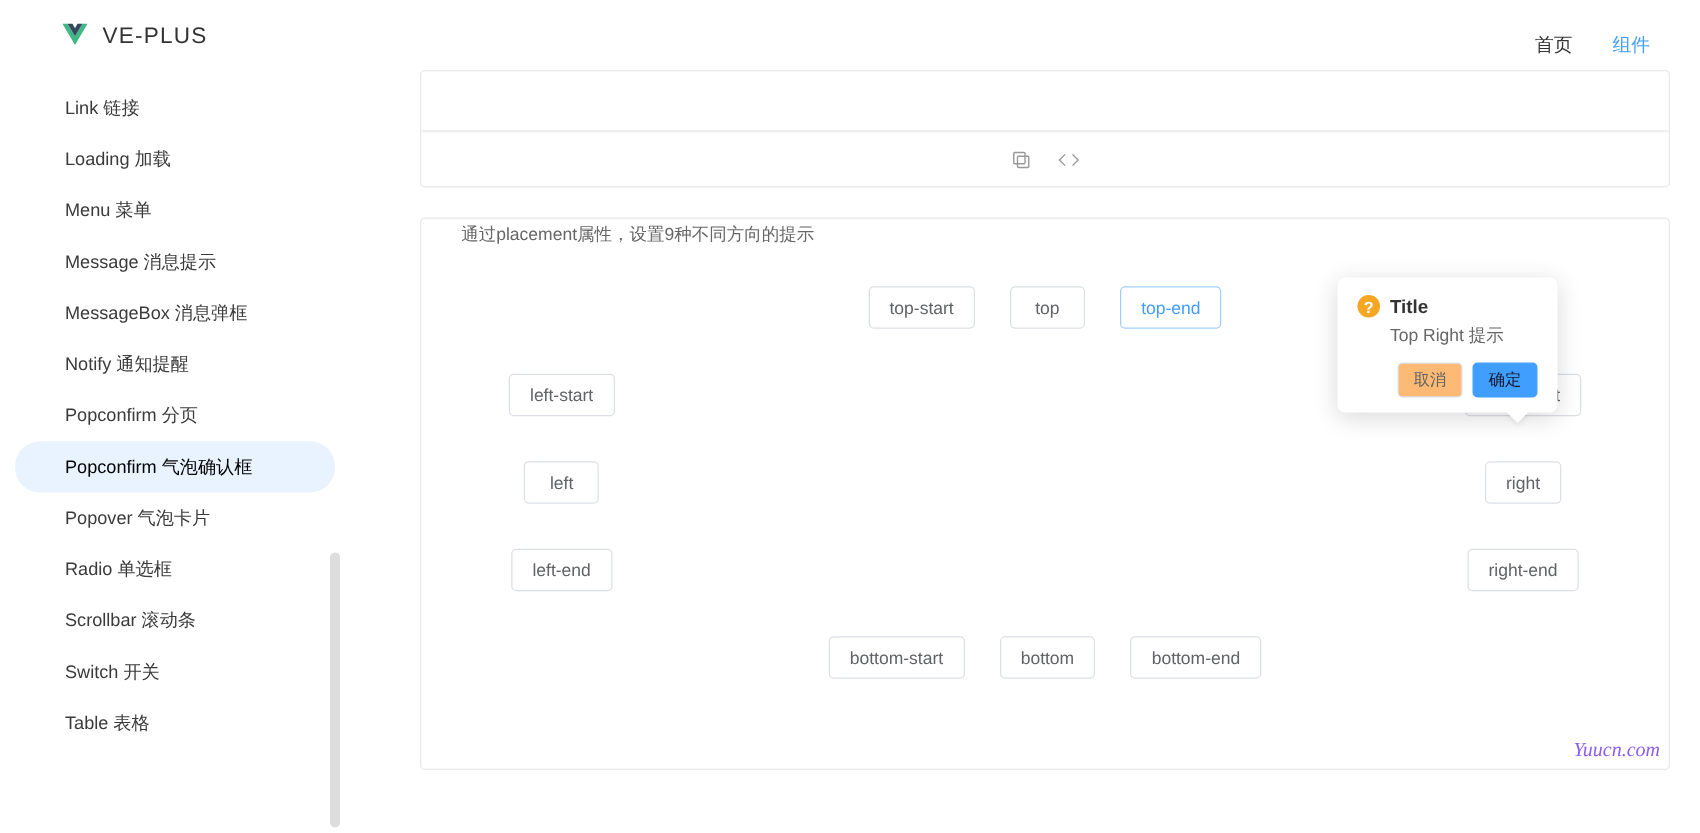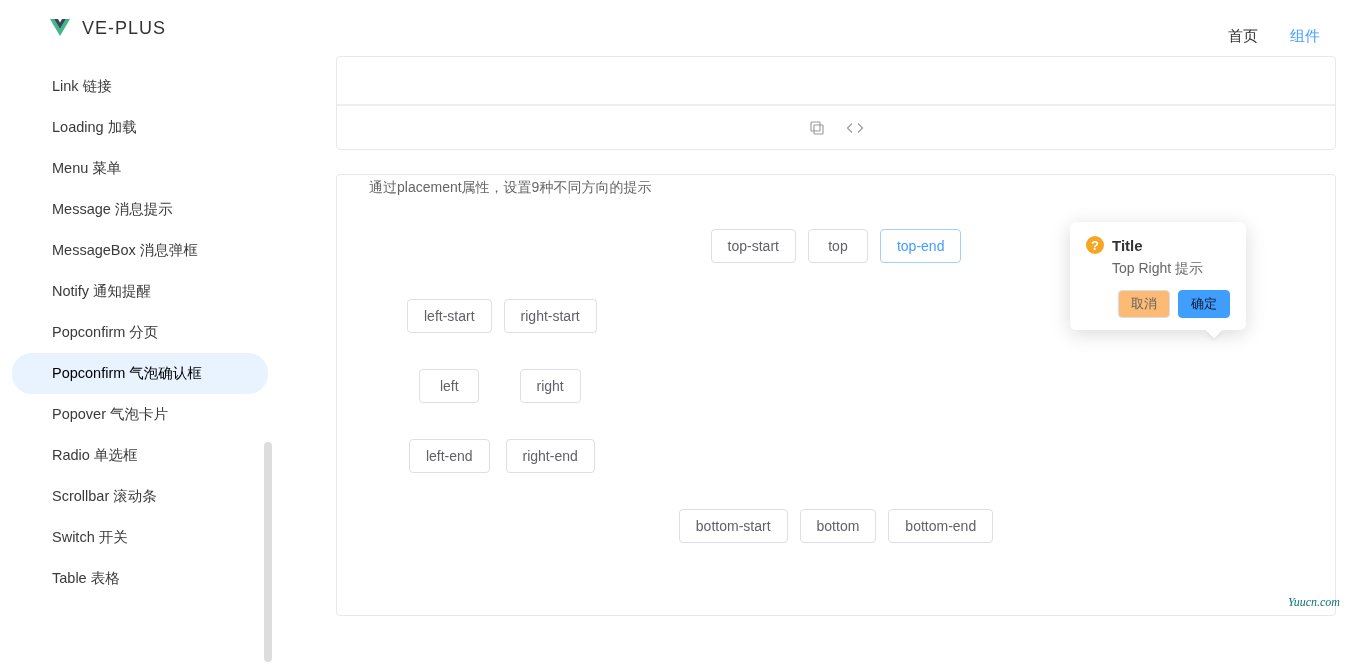--- a/index.html
+++ b/index.html
@@ -17,36 +17,36 @@
 .sidebar-item.active { background: #e8f3ff; color: #000000; }
 .scrollbar-track { position: absolute; right: 8px; top: 386px; width: 8px; height: 220px; background: #ddd; border-radius: 4px; }
 .main { flex: 1; padding: 0 24px 0 56px; overflow-y: auto; position: relative; }
 .card { border: 1px solid #e8e8e8; border-radius: 4px; background: #fff; margin-bottom: 24px; }
 .card-top { height: 48px; padding: 0 18px; border-bottom: 1px solid #eee; }
 .section-title { display: flex; align-items: center; gap: 10px; padding: 18px 18px 8px; }
 .bar { width: 4px; height: 22px; background: #409eff; border-radius: 2px; }
 .section-title h2 { font-size: 22px; font-weight: 600; }
 .subtitle { padding: 4px 32px 12px; font-size: 14px; color: #666; }
 .demo-area { padding: 20px 30px 36px; }
-.row { display: flex; justify-content: center; margin-bottom: 36px; gap: 12px; }
-.row.side { justify-content: flex-start; padding: 0 40px; }
+.row { display: flex; justify-content: center; margin-bottom: 36px; gap: 28px; }
+.row.side { justify-content: space-between; padding: 0 40px; }
 .side-col { display: flex; flex-direction: column; gap: 36px; align-items: center; }
 .d-btn { border: 1px solid #dcdfe6; background: #fff; padding: 8px 16px; font-size: 14px; color: #606266; border-radius: 4px; cursor: pointer; min-width: 60px; text-align: center; }
 .d-btn.active { border-color: #a0cfff; color: #409eff; }
 .code-bar { height: 44px; border-top: 1px solid #eee; display: flex; align-items: center; justify-content: center; gap: 20px; color: #999; }
 .code-icon { width: 18px; height: 18px; cursor: pointer; }
 .popover { position: absolute; top: 166px; right: 114px; width: 176px; background: #fff; border-radius: 6px; box-shadow: 0 4px 20px rgba(0,0,0,0.15); padding: 14px 16px 12px; }
 .pop-head { display: flex; align-items: center; gap: 8px; font-weight: 600; font-size: 15px; margin-bottom: 6px; }
 .warn-icon { width: 18px; height: 18px; background: #f5a623; border-radius: 50%; display: flex; align-items: center; justify-content: center; color: #fff; font-size: 13px; font-weight: 700; }
 .pop-body { font-size: 14px; color: #666; padding-left: 26px; margin-bottom: 12px; }
 .pop-actions { display: flex; justify-content: flex-end; gap: 8px; }
 .btn-sm { border: 1px solid #dcdfe6; background: #fdba74; padding: 4px 12px; font-size: 13px; border-radius: 4px; cursor: pointer; color: #606266; }
 .btn-sm.primary { background: #409eff; border-color: #409eff; color: #0f172a; }
 .arrow { position: absolute; bottom: -6px; right: 26px; width: 12px; height: 12px; background: #fff; transform: rotate(45deg); box-shadow: 2px 2px 4px rgba(0,0,0,0.06); }
-.watermark { position: absolute; bottom: 56px; right: 20px; color: #0f766e; font-size: 12px; font-family: Georgia, serif; font-style: italic; }
+.watermark { position: absolute; bottom: 56px; right: 32px; color: #8b5cf6; font-size: 16px; font-family: Georgia, serif; font-style: italic; }
 </style>
 </head>
 <body>
 
 <div class="header">
   <div class="logo-wrap">
     <svg class="logo-icon" viewBox="0 0 24 24">
         <path fill="#41b883" d="M2 3l10 17L22 3h-4l-6 10L6 3z"></path>
         <path fill="#35495e" d="M6 3l6 10 6-10h-4l-2 3.5L10 3z"></path>
       </svg>

